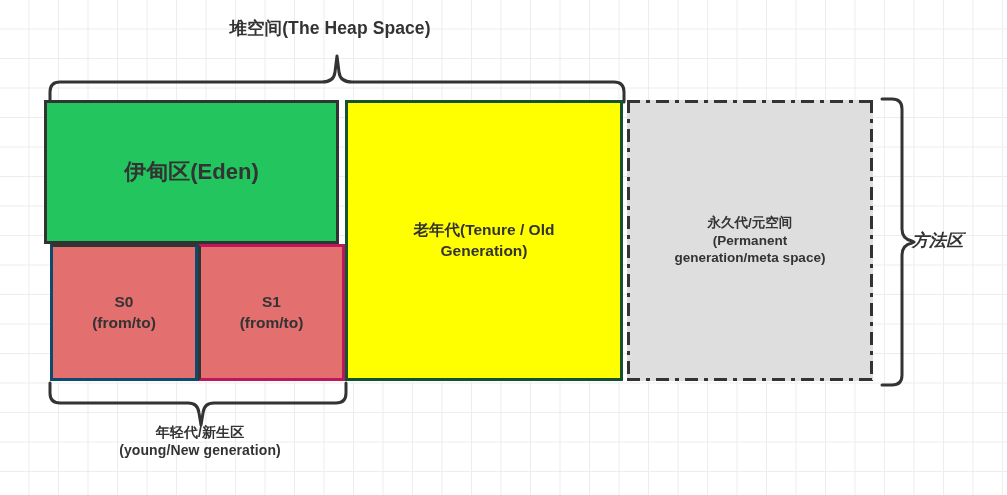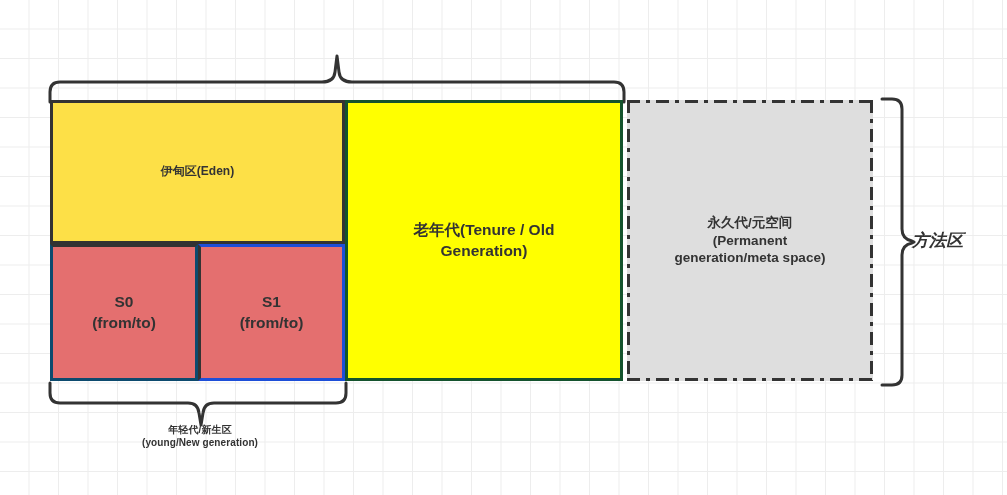--- a/index.html
+++ b/index.html
@@ -51,47 +51,47 @@
     align-items: center;
     justify-content: center;
     text-align: center;
     font-weight: bold;
     color: #333333;
     line-height: 1.3;
     white-space: pre-line;
   }
 
   #eden-box {
-    left: 50px;
+    left: 44px;
     top: 100px;
     width: 295px;
     height: 144px;
-    background: #fde047;
+    background: #22c55e;
     border: 3px solid #333333;
-    font-size: 12px;
+    font-size: 22px;
   }
 
   #s0-box {
     left: 50px;
     top: 244px;
     width: 148px;
     height: 137px;
     background: #E46F6F;
     border: 3px solid #0c4a6e;
     border-top: 3px solid #333333;
     font-size: 15.5px;
   }
 
   #s1-box {
     left: 198px;
     top: 244px;
     width: 147px;
     height: 137px;
     background: #E46F6F;
-    border: 3px solid #1d4ed8;
+    border: 3px solid #be185d;
     border-left: 3px solid #333333;
     font-size: 15.5px;
   }
 
   #old-box {
     left: 345px;
     top: 100px;
     width: 278px;
     height: 281px;
     background: #FFFF00;
@@ -132,21 +132,21 @@
   }
   #heap-brace  { left: 46px;  top: 52px;  }
   #young-brace { left: 46px;  top: 381px; }
   #method-brace{ left: 880px; top: 97px;  }
 
   
   #young-label {
     left: 55px;
     top: 424px;
     width: 290px;
-    font-size: 10px;
+    font-size: 14px;
   }
   #method-label {
     left: 912px;
     top: 230px;
     width: 92px;
     font-size: 17px;
     text-align: left;
     font-style: italic;
   }
 </style>
@@ -154,20 +154,21 @@
 <body>
 
 <div id="stage">
 
   <div class="brace" id="heap-brace">
     <svg width="582" height="52" viewBox="0 0 582 52" fill="none" xmlns="http://www.w3.org/2000/svg">
       <path d="M4 50 L4 40 Q4 30 14 30 L276 30 Q288 30 289 20 L291 4 L293 20 Q294 30 306 30 L568 30 Q578 30 578 40 L578 50" stroke="#333333" stroke-width="3" stroke-linecap="round" stroke-linejoin="round" fill="none"></path>
     </svg>
   </div>
 
+  <div class="lbl" id="heap-title">堆空间(The Heap Space)</div>
 
   <div class="box" id="eden-box">伊甸区(Eden)</div>
 
   <div class="box" id="s0-box">S0
 (from/to)</div>
 
   <div class="box" id="s1-box">S1
 (from/to)</div>
 
   <div class="box" id="old-box">老年代(Tenure / Old

